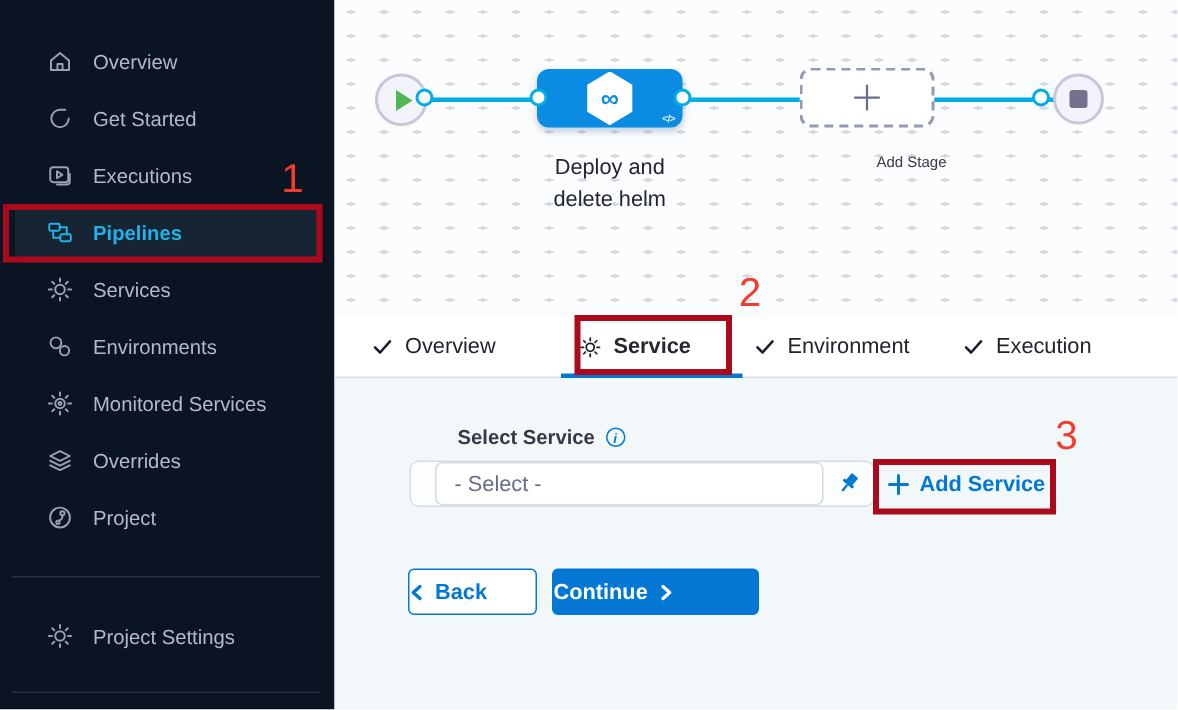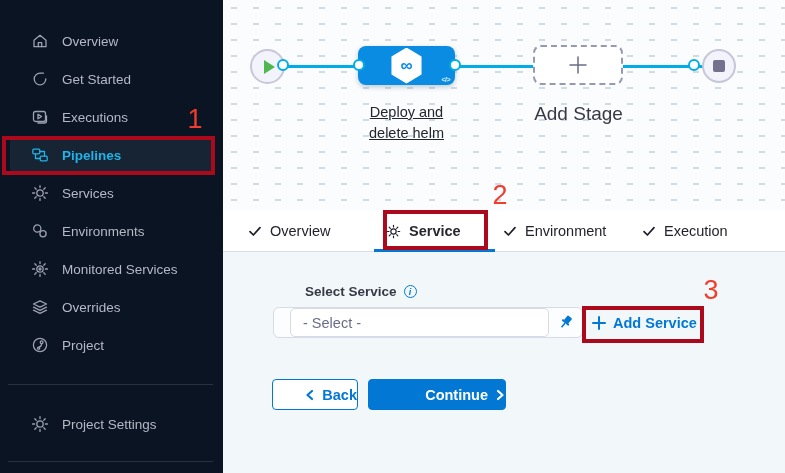--- a/index.html
+++ b/index.html
@@ -39,28 +39,28 @@
   }
   .hex{
     width:32px;height:36px;background:#fff;
     clip-path:polygon(50% 0,97% 25%,97% 75%,50% 100%,3% 75%,3% 25%);
     display:flex;align-items:center;justify-content:center;
   }
   .cd-loop{color:#0a8ce2;font-size:17px;font-weight:700;line-height:1;}
   .cd-loop::before{content:"\221E";}
   .code-badge{position:absolute;right:5px;bottom:2px;color:#d9ecfb;font-size:7px;font-weight:700;letter-spacing:-.5px;}
   .code-badge::before{content:"\00003C\00002F\00003E";}
-  .stage-label{position:absolute;left:96px;top:102px;width:175px;text-align:center;font-size:14.5px;line-height:21px;color:#23262f;text-decoration:underline;}
+  .stage-label{position:absolute;left:96px;top:102px;width:175px;text-align:center;font-size:14.5px;line-height:21px;color:#23262f;}
   .add-node{
     position:absolute;left:310px;top:45px;width:90px;height:40px;box-sizing:border-box;
     background:#fff;border:2px dashed #9599b3;border-radius:8px;z-index:3;
     display:flex;align-items:center;justify-content:center;cursor:pointer;
   }
   .add-node svg{stroke:#6a6d85;stroke-width:1.5;stroke-linecap:round;}
-  .add-label{position:absolute;left:303px;top:103px;width:105px;text-align:center;font-size:19px;color:#383946;}
+  .add-label{position:absolute;left:303px;top:103px;width:105px;text-align:right;font-size:10px;color:#383946;}
   
   .tabbar{position:absolute;left:223px;top:211px;width:562px;height:41px;background:#fff;border-bottom:1px solid #dadce8;box-sizing:border-box;}
   .tab{position:absolute;top:0;height:40px;display:flex;align-items:center;gap:8px;font-size:14.5px;color:#23232d;cursor:pointer;}
   .tab svg{fill:none;stroke:#1d1d2c;stroke-width:1.7;stroke-linecap:round;stroke-linejoin:round;}
   .tab.active{font-weight:700;color:#27272f;}
   .tab-underline{position:absolute;left:151px;bottom:-1px;width:121px;height:3px;background:#0277d4;}
   
   .form-area{position:absolute;left:223px;top:252px;width:562px;height:221px;background:#f2f8fa;}
   .field-label{position:absolute;left:50px;top:32px;display:flex;align-items:center;gap:7px;font-size:13.5px;font-weight:700;color:#383946;margin-left:32px;}
   .info-icon{
@@ -77,21 +77,21 @@
     display:flex;align-items:center;padding-left:12px;font-size:14.5px;color:#696c87;
   }
   .pin-btn{width:33px;display:flex;align-items:center;justify-content:center;cursor:pointer;}
   .add-service{
     position:absolute;left:369px;top:57px;height:27px;display:flex;align-items:center;gap:7px;
     color:#0278d5;font-weight:700;font-size:14.5px;cursor:pointer;
   }
   .add-service svg{stroke:#0278d5;stroke-width:2;stroke-linecap:round;}
   .btn{
     position:absolute;top:127px;height:31px;box-sizing:border-box;border-radius:4px;
-    display:flex;align-items:center;justify-content:flex-end;gap:8px;
+    display:flex;align-items:center;justify-content:flex-start;gap:8px;
     font-size:14.5px;font-weight:700;cursor:pointer;
   }
   .btn-back{left:49px;width:86px;background:#fff;border:1.5px solid #0278d5;color:#0277d4;}
   .btn-continue{left:145px;width:138px;background:#0277d4;border:1.5px solid #0277d4;color:#fff;}
   
   .ann-box{position:absolute;border:4px solid #ab0a1d;box-sizing:border-box;z-index:20;pointer-events:none;}
   .ann-digit{position:absolute;z-index:21;color:#f13c2e;font-size:27px;font-weight:500;width:22px;text-align:center;pointer-events:none;}
 </style>
 </head>
 <body>

